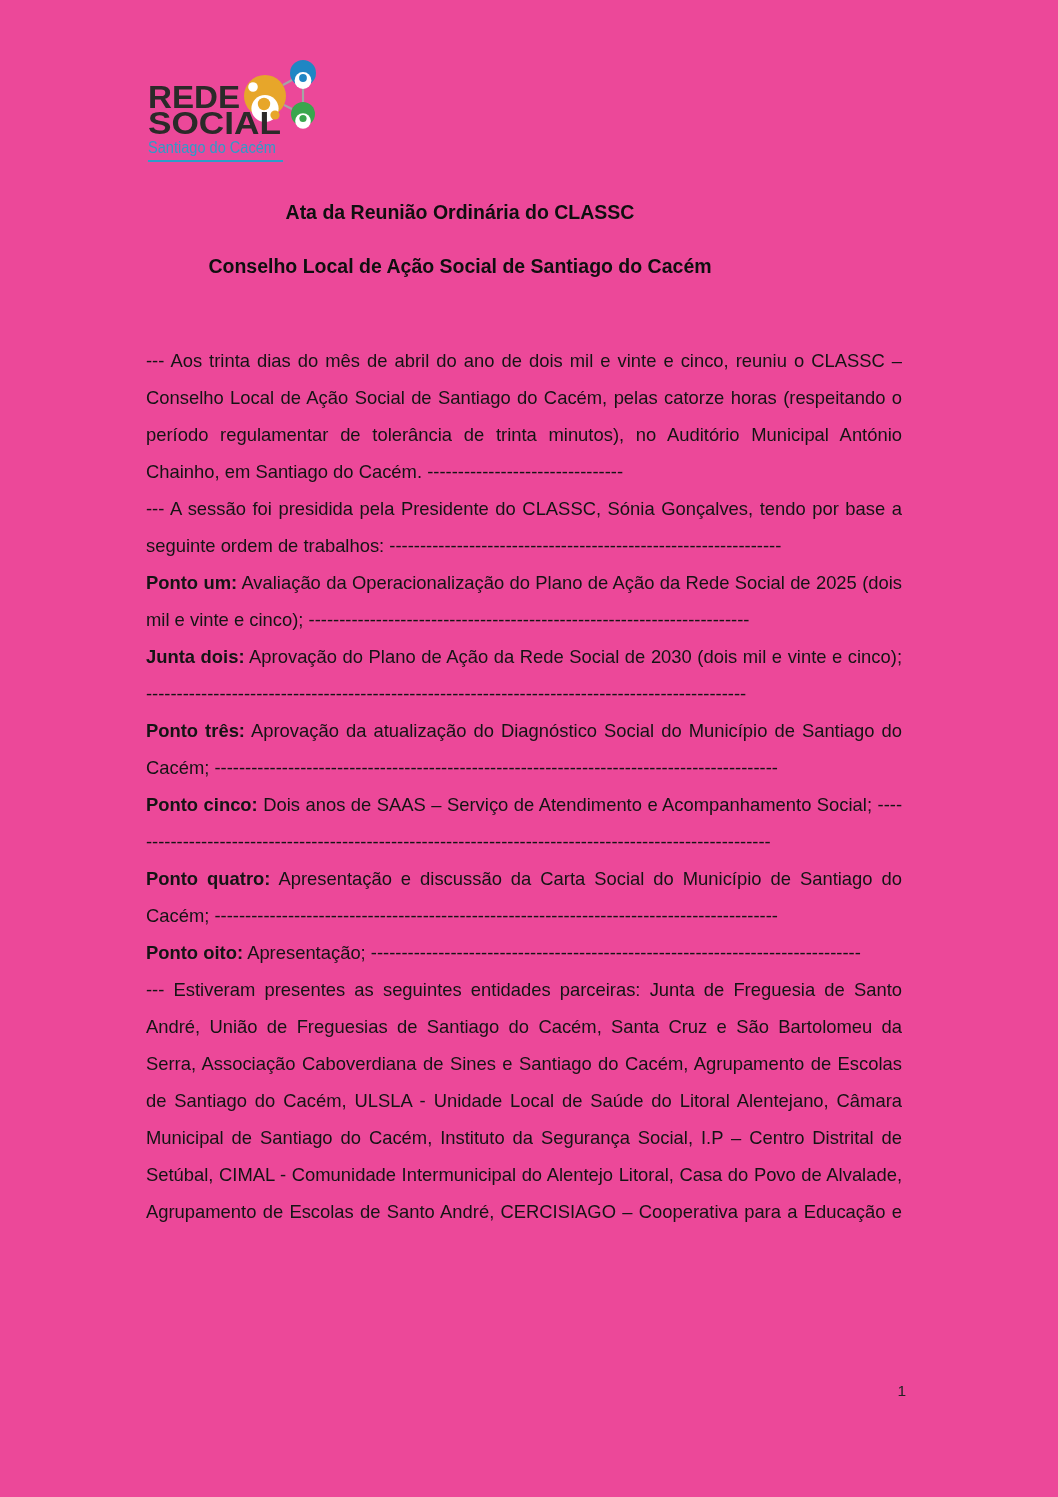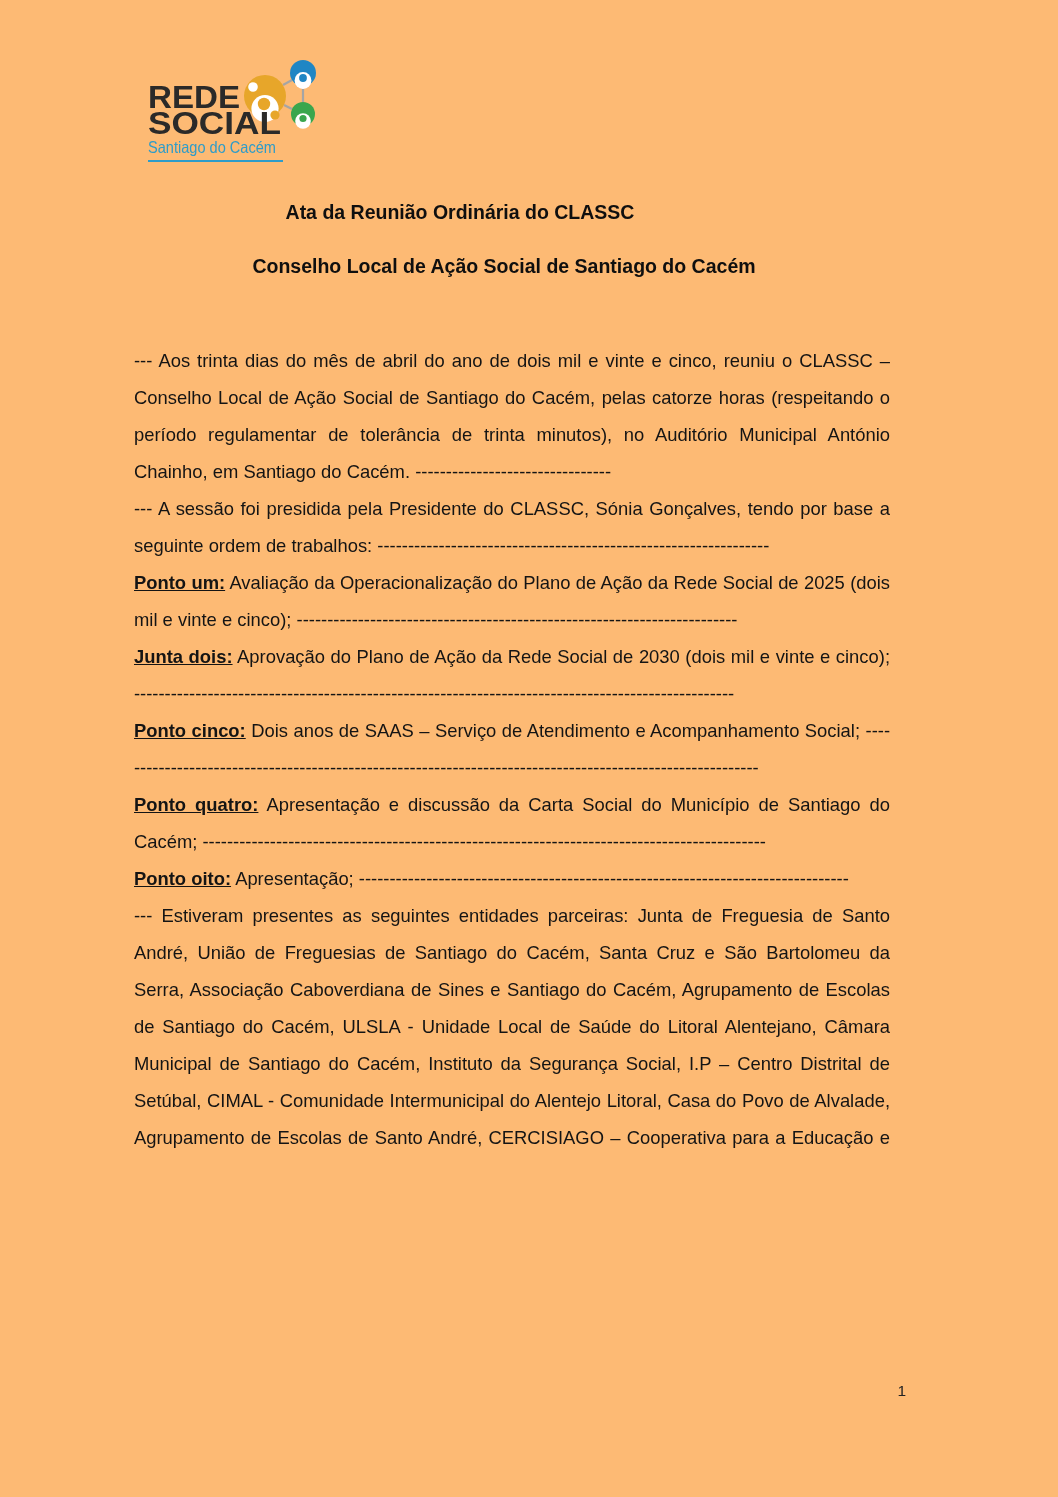--- a/index.html
+++ b/index.html
@@ -4,40 +4,40 @@
 <style>
   html, body { margin:0; padding:0; }
   body {
     width:1058px; height:1497px;
     background:#ffffff;
     font-family:"Liberation Sans", sans-serif;
     color:#111111;
     position:relative;
     overflow:hidden;
   }
-  .page { position:absolute; inset:0; background:#fdba74; }
+  .page { position:absolute; inset:0; background:#ec4899; }
 
   .logo { position:absolute; left:140px; top:50px; width:210px; height:120px; }
 
   .doc-title, .doc-subtitle {
     position:absolute; left:0; width:920px;
     text-align:center; font-weight:bold; font-size:19.5px; color:#0f0f0f;
   }
   .doc-title   { top:201px; }
-  .doc-subtitle{ top:255px;padding-left:44px; }
+  .doc-subtitle{ top:255px; }
 
   .body-text {
-    position:absolute; left:134px; top:342px; width:756px;
+    position:absolute; left:146px; top:342px; width:756px;
     font-size:18.4px; line-height:37px;
     text-align:justify; color:#141414;
     word-break:break-word;
   }
   .body-text p { margin:0; padding:0; }
   .body-text p.continues { text-align-last:justify; }
-  .body-text strong { font-weight:bold;text-decoration:underline; }
+  .body-text strong { font-weight:bold; }
 
   .page-number {
     position:absolute; left:150px; top:1382px; width:756px;
     text-align:right; font-size:15.5px; color:#222222;
   }
 </style>
 </head>
 <body>
 
 <div class="page">
@@ -79,20 +79,21 @@
   </div>
 
   <div class="doc-title">Ata da Reunião Ordinária do CLASSC</div>
   <div class="doc-subtitle">Conselho Local de Ação Social de Santiago do Cacém</div>
 
   <div class="body-text">
     <p><strong></strong><span>--- Aos trinta dias do mês de abril do ano de dois mil e vinte e cinco, reuniu o CLASSC – Conselho Local de Ação Social de Santiago do Cacém, pelas catorze horas (respeitando o período regulamentar de tolerância de trinta minutos), no Auditório Municipal António Chainho, em Santiago do Cacém. --------------------------------</span></p>
     <p><strong></strong><span>--- A sessão foi presidida pela Presidente do CLASSC, Sónia Gonçalves, tendo por base a seguinte ordem de trabalhos: ----------------------------------------------------------------</span></p>
     <p><strong>Ponto um:</strong><span> Avaliação da Operacionalização do Plano de Ação da Rede Social de 2025 (dois mil e vinte e cinco); ------------------------------------------------------------------------</span></p>
     <p><strong>Junta dois:</strong><span> Aprovação do Plano de Ação da Rede Social de 2030 (dois mil e vinte e cinco); --------------------------------------------------------------------------------------------------</span></p>
+    <p><strong>Ponto três:</strong><span> Aprovação da atualização do Diagnóstico Social do Município de Santiago do Cacém; --------------------------------------------------------------------------------------------</span></p>
     <p><strong>Ponto cinco:</strong><span> Dois anos de SAAS – Serviço de Atendimento e Acompanhamento Social; ----------------------------------------------------------------------------------------------------------</span></p>
     <p><strong>Ponto quatro:</strong><span> Apresentação e discussão da Carta Social do Município de Santiago do Cacém; --------------------------------------------------------------------------------------------</span></p>
     <p><strong>Ponto oito:</strong><span> Apresentação; --------------------------------------------------------------------------------</span></p>
     <p class="continues"><strong></strong><span>--- Estiveram presentes as seguintes entidades parceiras: Junta de Freguesia de Santo André, União de Freguesias de Santiago do Cacém, Santa Cruz e São Bartolomeu da Serra, Associação Caboverdiana de Sines e Santiago do Cacém, Agrupamento de Escolas de Santiago do Cacém, ULSLA - Unidade Local de Saúde do Litoral Alentejano, Câmara Municipal de Santiago do Cacém, Instituto da Segurança Social, I.P – Centro Distrital de Setúbal, CIMAL - Comunidade Intermunicipal do Alentejo Litoral, Casa do Povo de Alvalade, Agrupamento de Escolas de Santo André, CERCISIAGO – Cooperativa para a Educação e</span></p>
   </div>
 
   <div class="page-number">1</div>
 
 </div>
 

